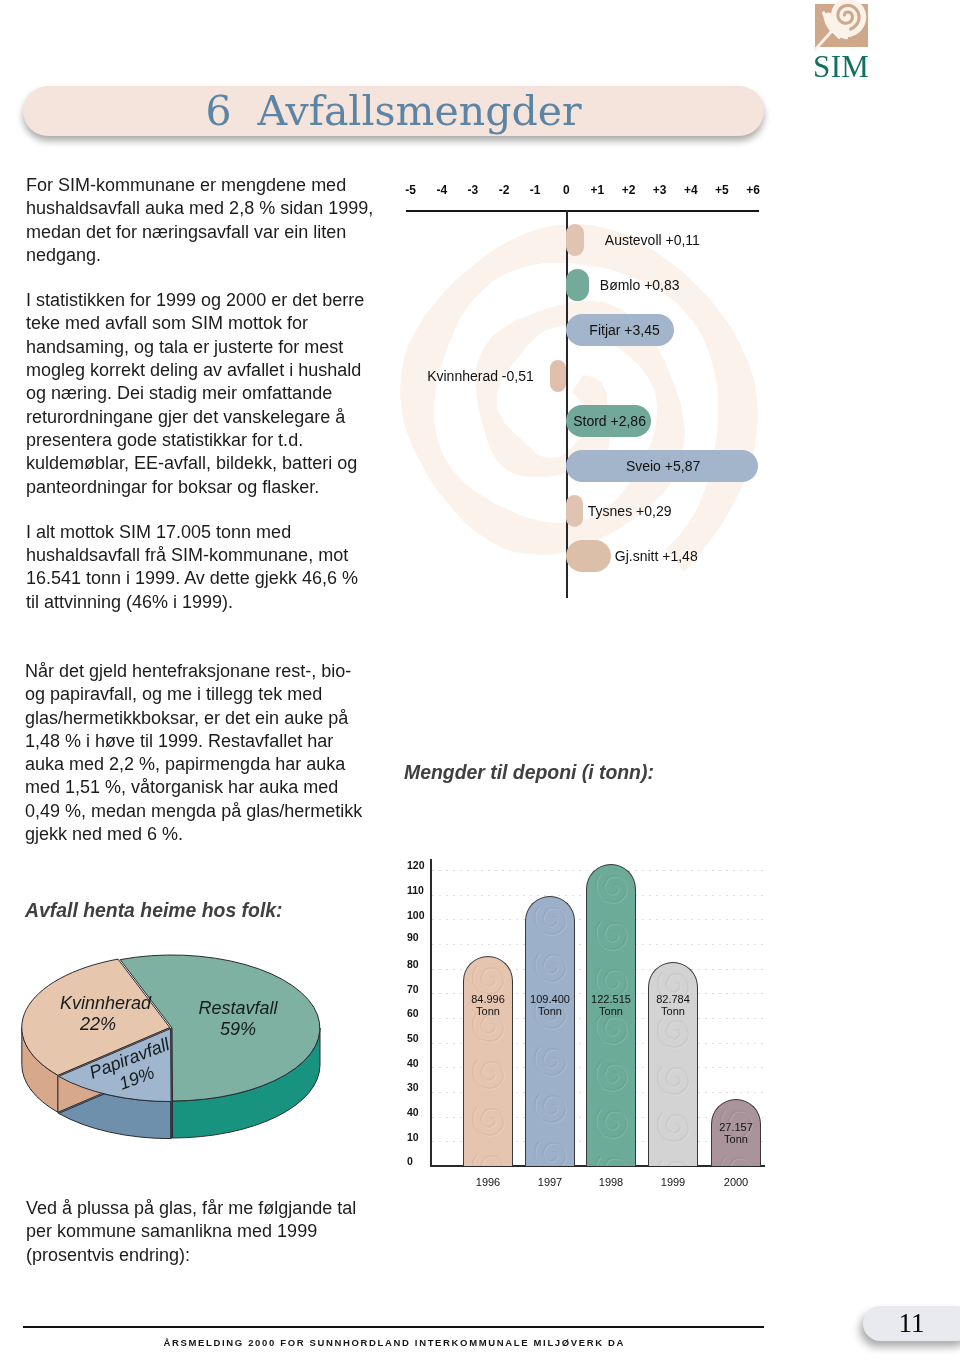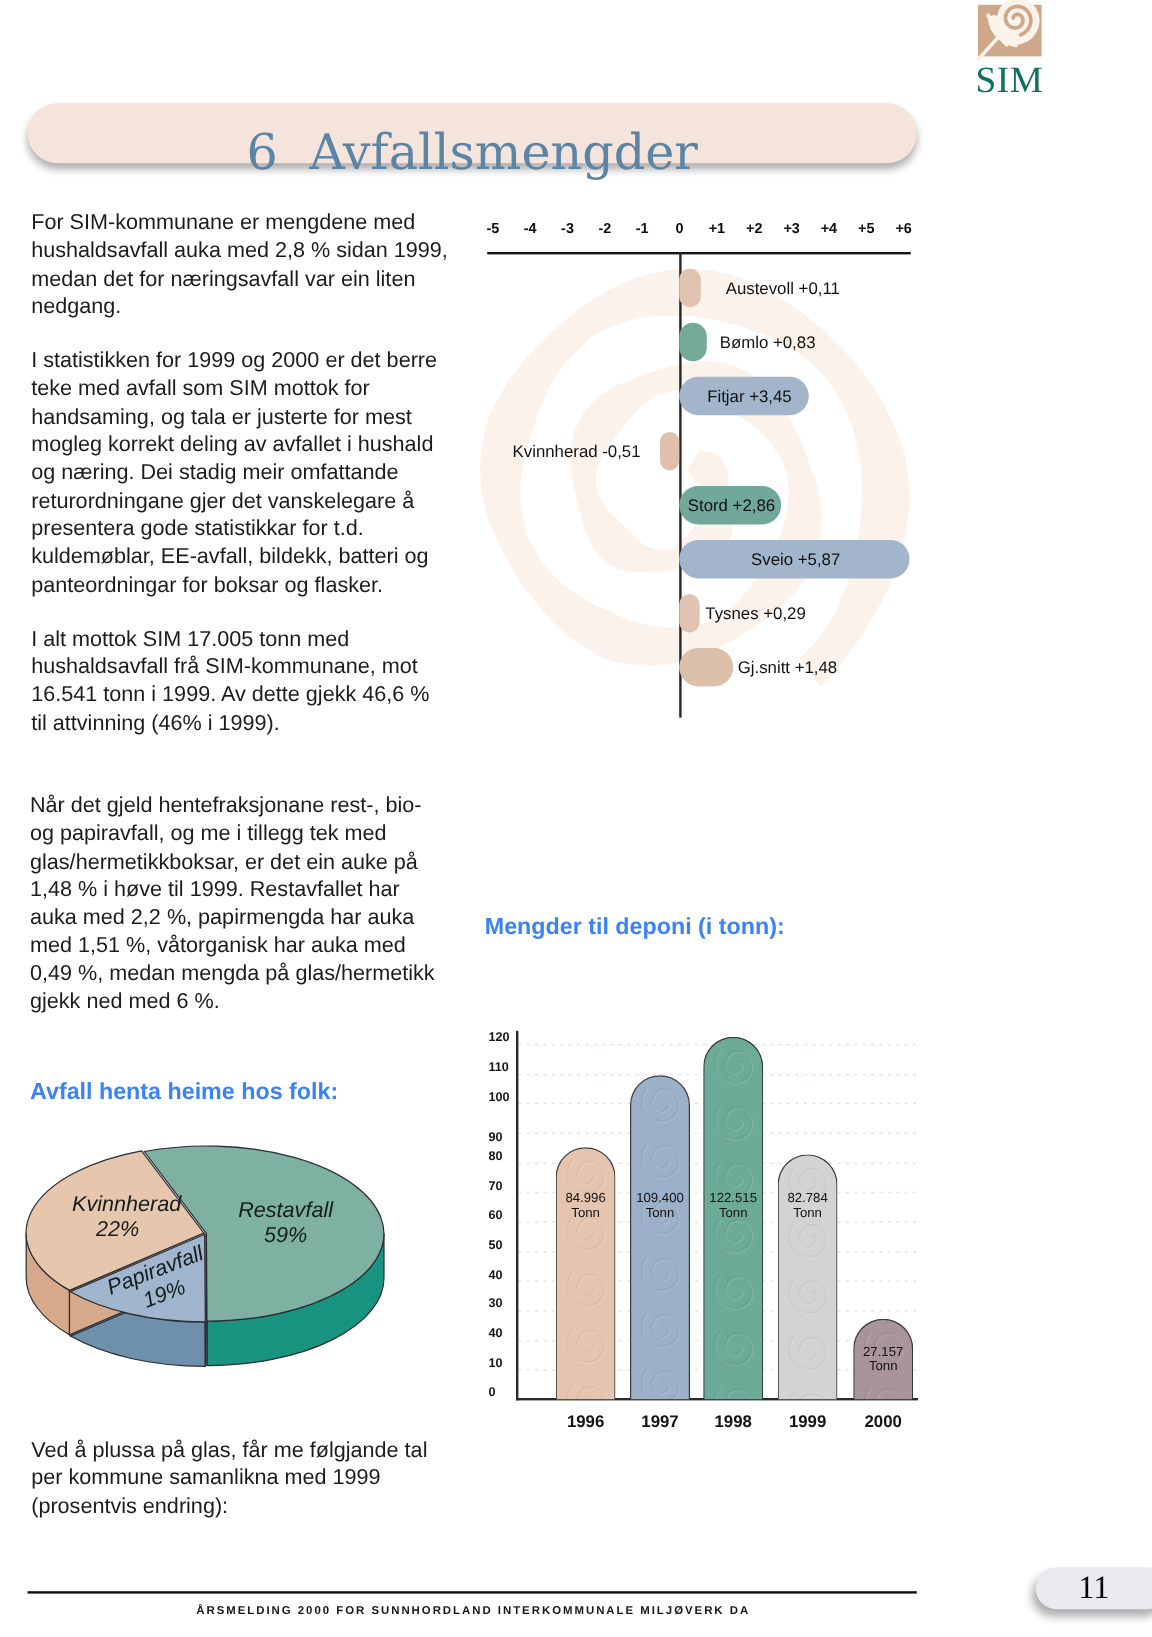--- a/index.html
+++ b/index.html
@@ -9,30 +9,30 @@
   .page{position:absolute;inset:0;}
   
   #logo{position:absolute;left:810px;top:0px;width:70px;height:52px;}
   #logo-sim{position:absolute;left:813px;top:51px;font-family:"Liberation Serif",serif;
             font-size:31px;line-height:31px;color:#12705F;letter-spacing:0.4px;font-weight:400;}
   
   #title-pill{position:absolute;left:23px;top:86px;width:741px;height:50px;background:#F4E4DB;
               border-radius:25px;box-shadow:0 5px 7px rgba(0,0,0,0.33);}
   #title-text{position:absolute;left:0;top:0px;width:741px;height:50px;display:flex;
               align-items:center;justify-content:center;font-family:"DejaVu Serif",serif;
-              font-size:41px;color:#5B84A5;letter-spacing:0px;white-space:pre;margin-top:16px;}
+              font-size:41px;color:#5B84A5;letter-spacing:0px;white-space:pre;}
   
   .body-col{position:absolute;font-size:18px;line-height:23.3px;color:#1c1c1c;}
   #col-left{left:26px;top:174px;width:349px;}
   .para{margin:0 0 22px 0;}
   
   #col-left2{left:25px;top:660px;width:349px;}
   #col-right2{left:402px;top:628px;width:349px;}
-  .ital-head{position:absolute;font-weight:bold;font-size:19.4px;
-             line-height:22px;color:#3b82f6;}
+  .ital-head{position:absolute;font-style:italic;font-weight:bold;font-size:19.4px;
+             line-height:22px;color:#404040;}
   #deponi-head{left:404px;top:761px;}
   #pie-head{left:25px;top:899px;}
   #col-left3{left:26px;top:1197px;width:349px;}
   
   #muni{position:absolute;left:400px;top:172px;width:380px;height:432px;}
   #muni-ticks{position:absolute;left:0;top:11px;width:380px;height:16px;}
   .mtick{position:absolute;top:0;font-size:12px;font-weight:bold;color:#0d0d0d;
          transform:translateX(-50%);line-height:14px;}
   #muni-axis{position:absolute;left:6px;top:38px;width:353px;height:2px;background:#141414;}
   #muni-zero{position:absolute;left:166px;top:38px;width:1.7px;height:388px;background:#26262b;}
@@ -52,21 +52,21 @@
   #bars-yaxis{position:absolute;left:30px;top:4px;width:1.6px;height:308px;background:#2a2a2a;}
   #bars-xaxis{position:absolute;left:30px;top:310px;width:335px;height:1.6px;background:#2a2a2a;}
   .ylab{position:absolute;left:7px;font-size:10.5px;font-weight:bold;color:#141414;
         text-align:left;transform:translateY(-50%);line-height:11px;}
   .gridline{position:absolute;left:32px;width:333px;height:1px;
         background-image:linear-gradient(to right,#E9DCD6 0 2px,transparent 2px 7px);
         background-size:7px 1px;}
   .dbar{position:absolute;overflow:hidden;}
   .dbar .tex{position:absolute;left:0;top:0;pointer-events:none;}
   .dbarlab{position:absolute;text-align:center;font-size:11px;color:#121212;line-height:12.4px;}
-  .xlab{position:absolute;font-size:14px;font-weight:bold;color:#141414;text-align:center;
+  .xlab{position:absolute;font-size:11px;font-weight:normal;color:#141414;text-align:center;
         transform:translateX(-50%);}
   
   #footer-rule{position:absolute;left:23px;top:1326px;width:741px;height:2.2px;background:#111;}
   #footer-text{position:absolute;left:23px;top:1337px;width:741px;text-align:center;
                font-size:9.5px;line-height:11px;letter-spacing:1.65px;text-indent:1.65px;
                font-weight:bold;color:#161616;}
   #pagenum{position:absolute;left:863px;top:1306px;width:110px;height:35px;background:#E9EAEF;
            border-radius:17.5px;box-shadow:-3px 6px 8px rgba(0,0,0,0.33);}
   #pagenum span{position:absolute;left:0;top:0;width:97px;height:35px;display:flex;
            align-items:center;justify-content:center;
@@ -185,21 +185,21 @@
     <div id="bars-ylabels">
         <div class="ylab" style="top: 306.3px;">0</div>
         <div class="ylab" style="top: 281.63px;">10</div>
         <div class="ylab" style="top: 256.96px;">40</div>
         <div class="ylab" style="top: 232.29px;">30</div>
         <div class="ylab" style="top: 207.62px;">40</div>
         <div class="ylab" style="top: 182.95px;">50</div>
         <div class="ylab" style="top: 158.28px;">60</div>
         <div class="ylab" style="top: 133.61px;">70</div>
         <div class="ylab" style="top: 108.94px;">80</div>
-        <div class="ylab" style="top: 93px;">90</div>
+        <div class="ylab" style="top: 82px;">90</div>
         <div class="ylab" style="top: 59.6px;">100</div>
         <div class="ylab" style="top: 34.93px;">110</div>
         <div class="ylab" style="top: 10.26px;">120</div>
       </div>
     <div id="bars-yaxis"></div>
     <div id="bars-xaxis"></div>
     <div id="bars-series">
         <div class="dbar" style="left: 63px; width: 50px; top: 101.315px; height: 209.685px; background: rgb(230, 197, 176); border-top-left-radius: 25px; border-top-right-radius: 25px; border-top: 1.2px solid rgb(56, 56, 60); border-right: 1.2px solid rgb(56, 56, 60); border-bottom: none; border-left: 1.2px solid rgb(56, 56, 60); border-image: initial; box-sizing: border-box;">
           <svg class="tex" width="50" height="209.68513199999998" viewBox="0 0 50 209.68513199999998" preserveAspectRatio="none">
             <rect x="-2" y="-2" width="54" height="213.68513199999998" fill="url(#rosetex)"></rect>

